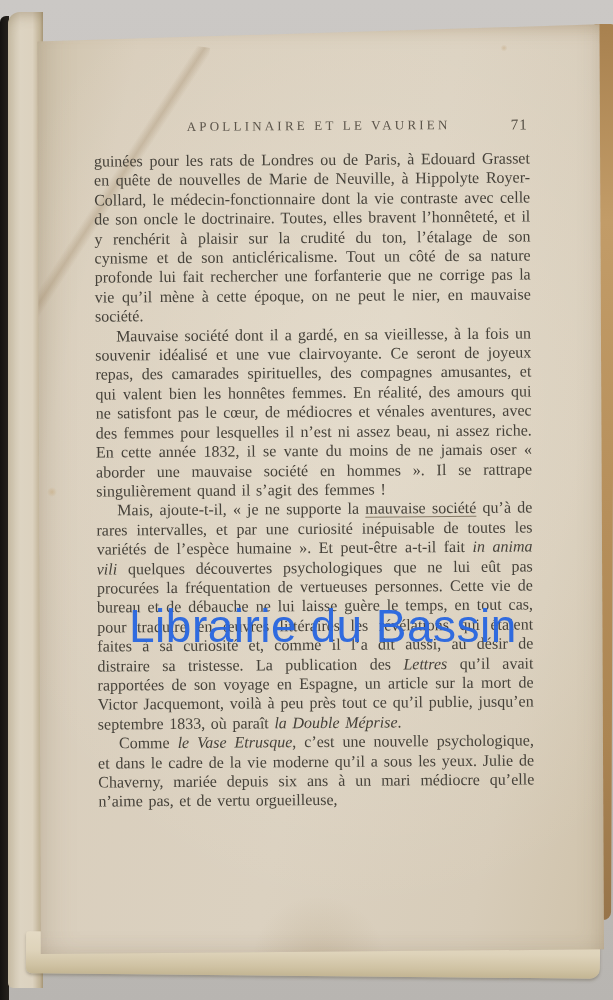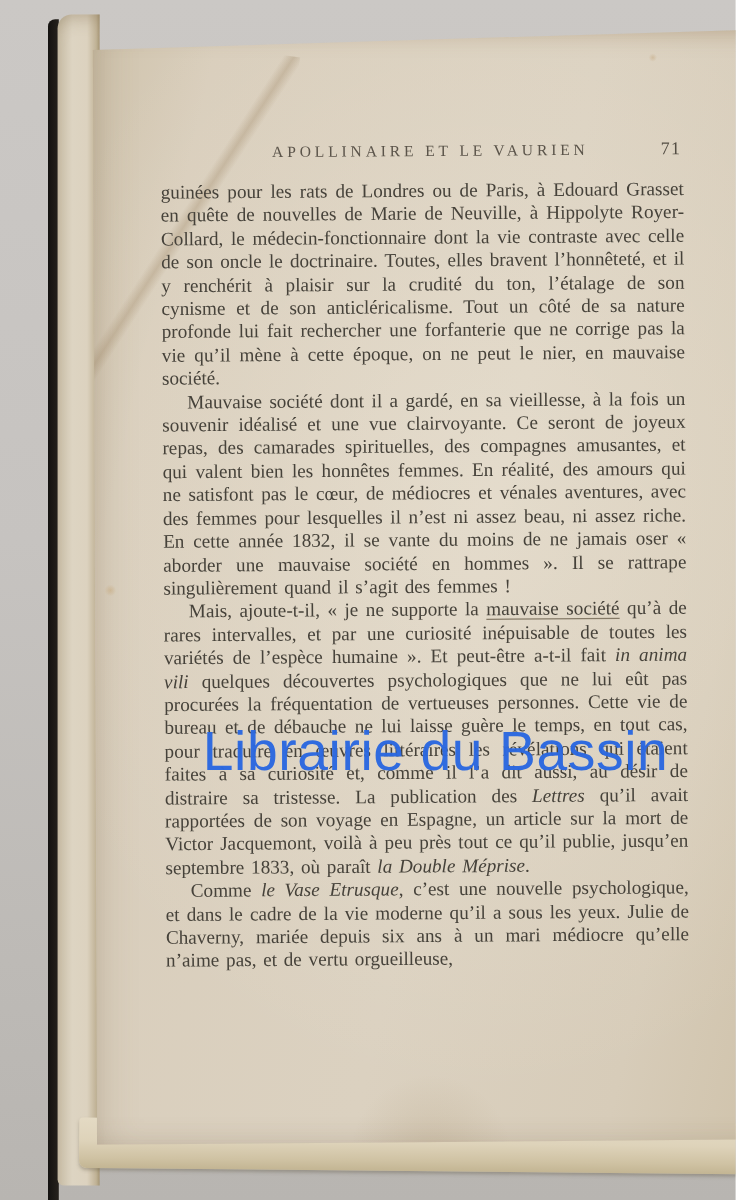--- a/index.html
+++ b/index.html
@@ -1,21 +1,21 @@
 <!DOCTYPE html>
 <html><head>
 <meta charset="utf-8">
 <style>
   html,body{margin:0;padding:0;}
   body{
     width:613px;height:1000px;overflow:hidden;position:relative;
     background:linear-gradient(180deg,#cbc8c5 0%,#c6c3c0 45%,#bdbab6 80%,#b8b5b1 100%);
     font-family:"Liberation Serif", serif;
   }
-  .stage{position:absolute;inset:0;margin-left:40px;}
+  .stage{position:absolute;inset:0;}
 
   
   .photo-edge{
     position:absolute;left:0;top:16px;width:9px;height:984px;
     background:linear-gradient(90deg,#141210,#26221d);
     border-radius:6px 0 0 0;
   }
 
   
   .left-pages{

